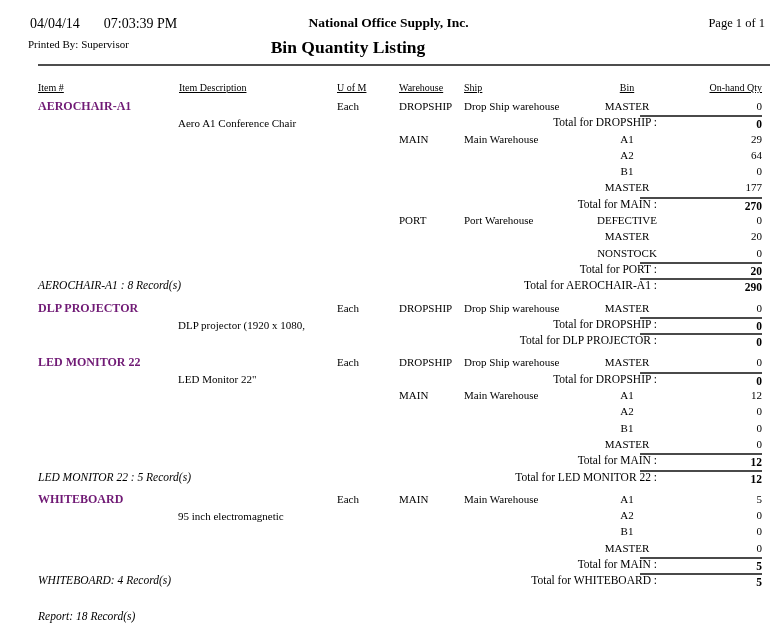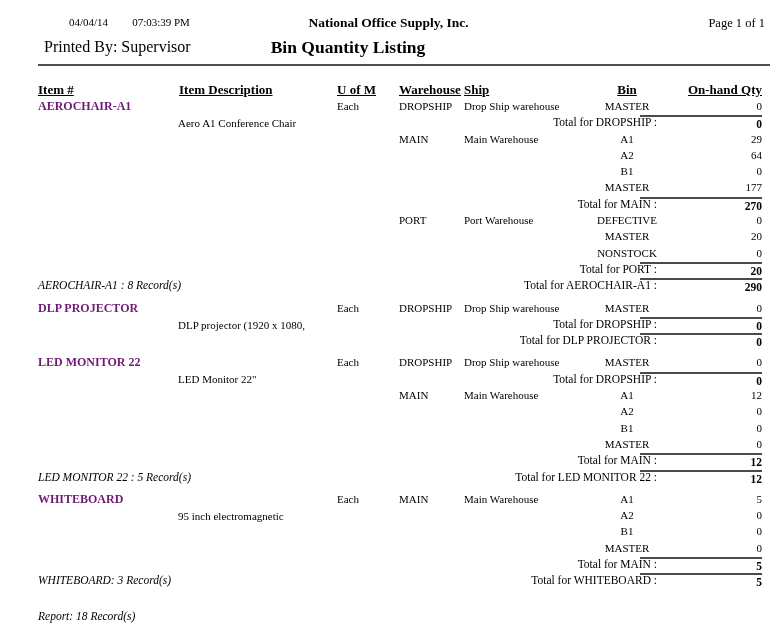--- a/index.html
+++ b/index.html
@@ -3,30 +3,30 @@
 <meta charset="utf-8">
 <style>
   html,body{margin:0;padding:0;}
   body{
     width:777px;height:632px;position:relative;background:#ffffff;
     font-family:"Liberation Serif","DejaVu Serif",serif;color:#000;
     overflow:hidden;
   }
   .abs{position:absolute;white-space:nowrap;}
   
-  .hdr-datetime{left:30px;top:16px;font-size:11px;margin-left:39px;}
+  .hdr-datetime{left:30px;top:16px;font-size:14px;}
   .hdr-time{margin-left:24px;}
   .hdr-company{left:0;top:15px;width:777px;text-align:center;font-weight:bold;font-size:13.5px;}
   .hdr-page{right:12px;top:16px;font-size:12.5px;text-align:center;}
-  .hdr-printedby{left:44px;top:38px;font-size:16px;}
+  .hdr-printedby{left:28px;top:38px;font-size:11px;}
   .hdr-title{left:0;top:37px;width:696px;text-align:center;font-weight:bold;font-size:17.5px;}
   .hdr-rule{left:38px;top:64px;width:732px;border-top:2px solid #4d4d4d;height:0;}
   
   .colhead{top:82px;left:0;width:777px;height:16px;}
-  .colhead span{position:absolute;font-weight:bold;font-size:13px;text-decoration:underline;white-space:nowrap;}
+  .colhead span{position:absolute;font-weight:normal;font-size:10px;text-decoration:underline;white-space:nowrap;}
   .ch-item{left:38px;}
   .ch-desc{left:179px;}
   .ch-uofm{left:337px;}
   .ch-wh{left:399px;}
   .ch-name{left:464px;}
   .ch-bin{left:582px;width:90px;text-align:center;}
   .ch-qty{left:662px;width:100px;text-align:right;}
   
   .rows{position:absolute;top:98px;left:0;width:777px;}
   .row{position:relative;height:16.3px;}
@@ -205,19 +205,19 @@
     </div>
     <div class="row detail">
       <div class="cell c-bin">MASTER</div>
       <div class="cell c-qty">0</div>
     </div>
     <div class="row wtotal">
       <div class="cell c-tlabel">Total for MAIN :</div>
       <div class="cell c-tqty">5</div>
     </div>
     <div class="row itotal">
-      <div class="cell c-records">WHITEBOARD: 3 Record(s)</div>
+      <div class="cell c-records">WHITEBOARD: 4 Record(s)</div>
       <div class="cell c-tlabel">Total for WHITEBOARD :</div>
       <div class="cell c-tqty">5</div>
     </div>
   </div>
 
 <div class="abs report-footer">Report: 18 Record(s)</div>
 
 </body></html>

